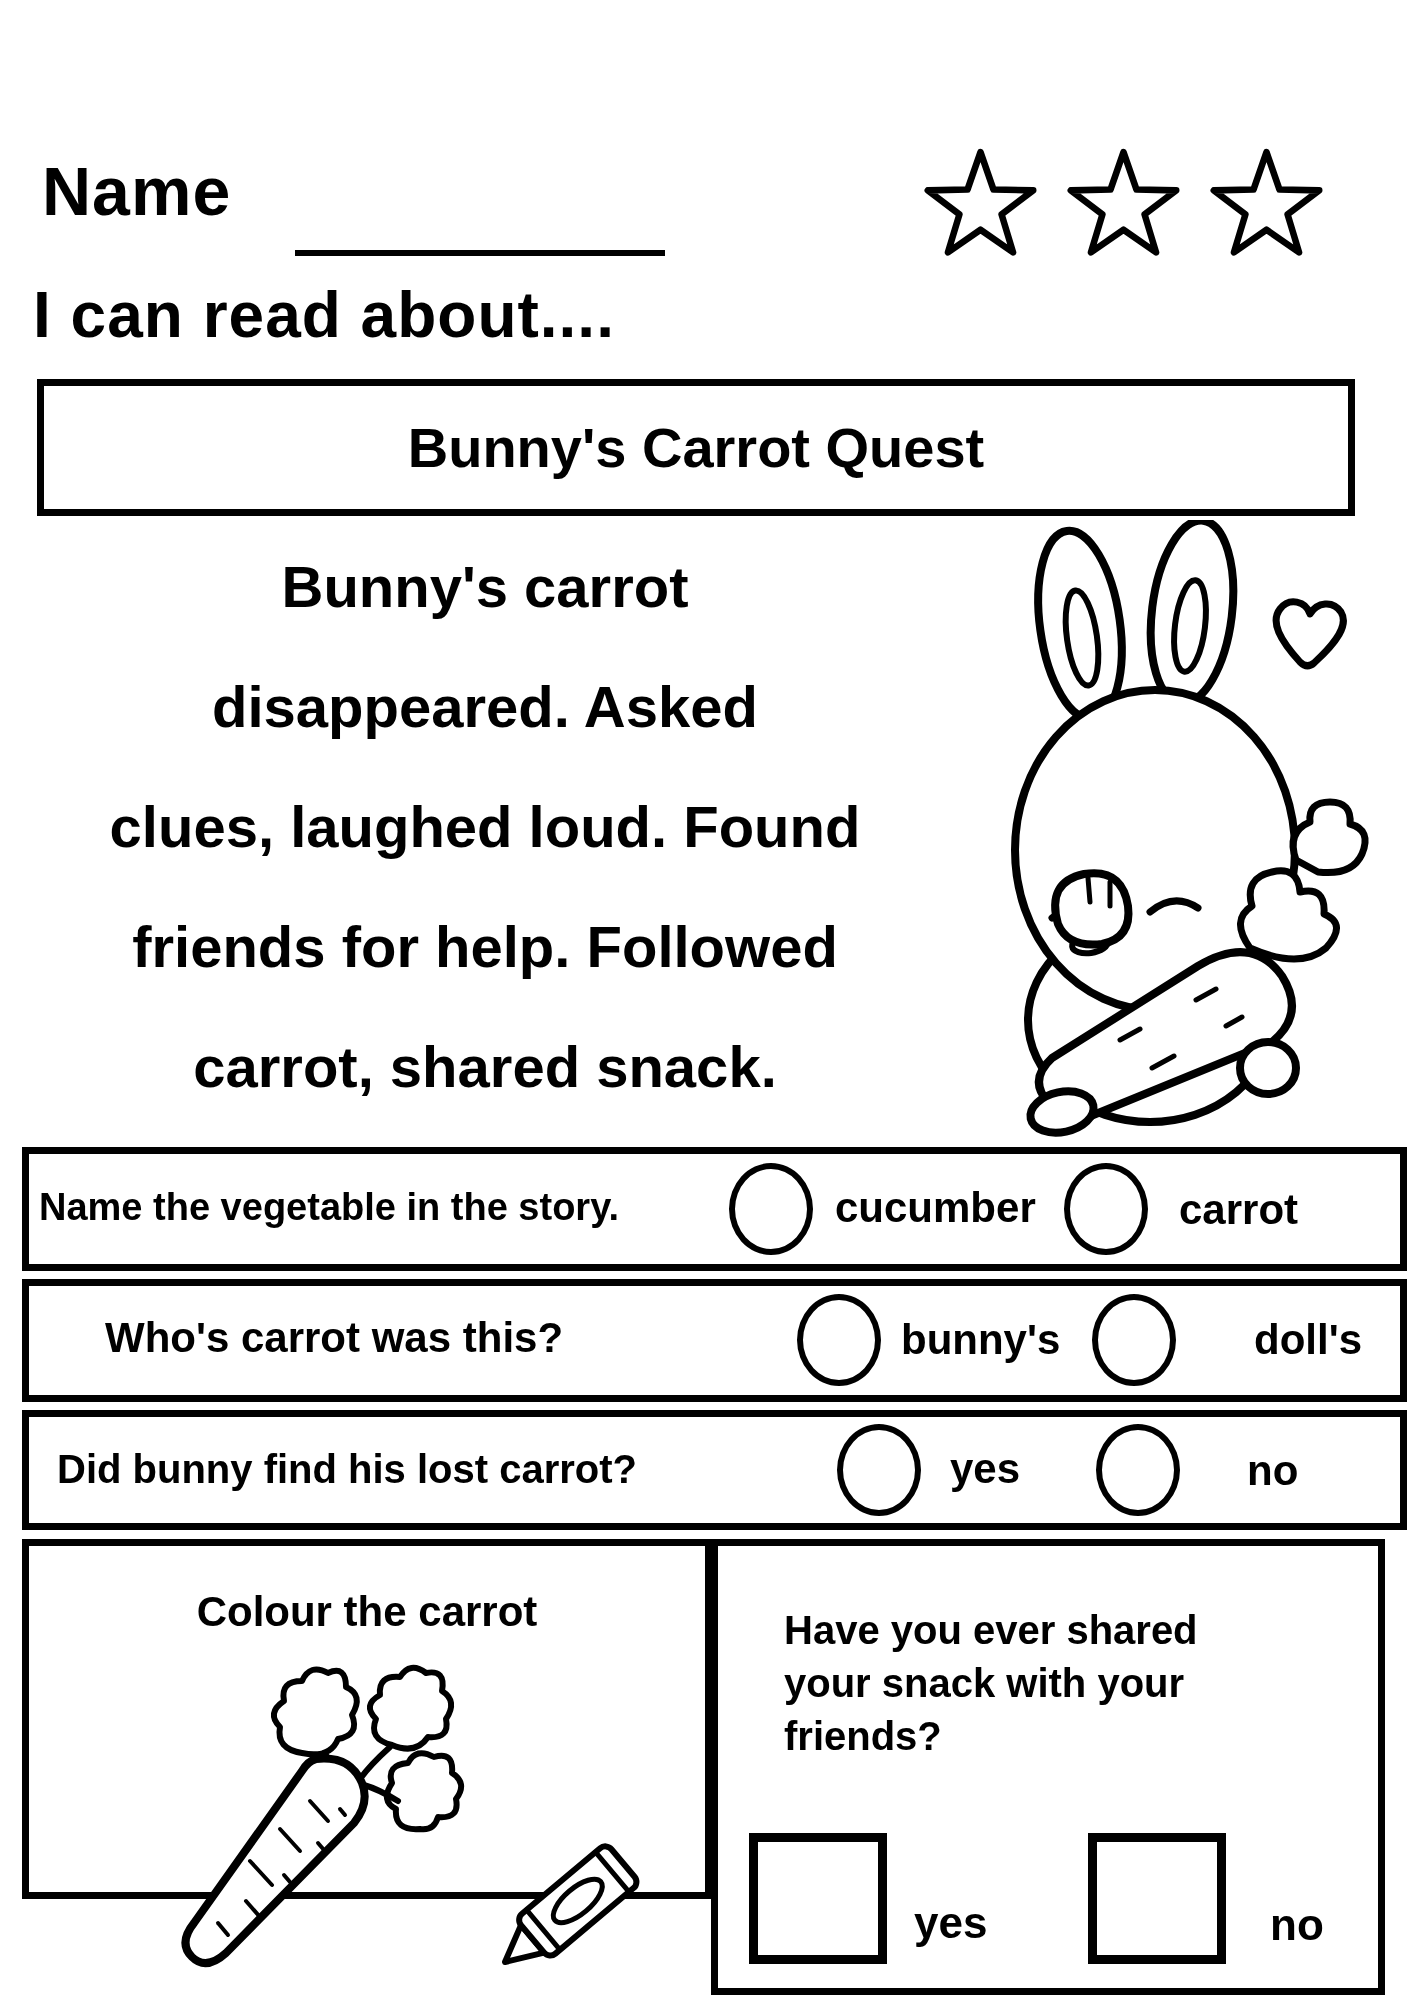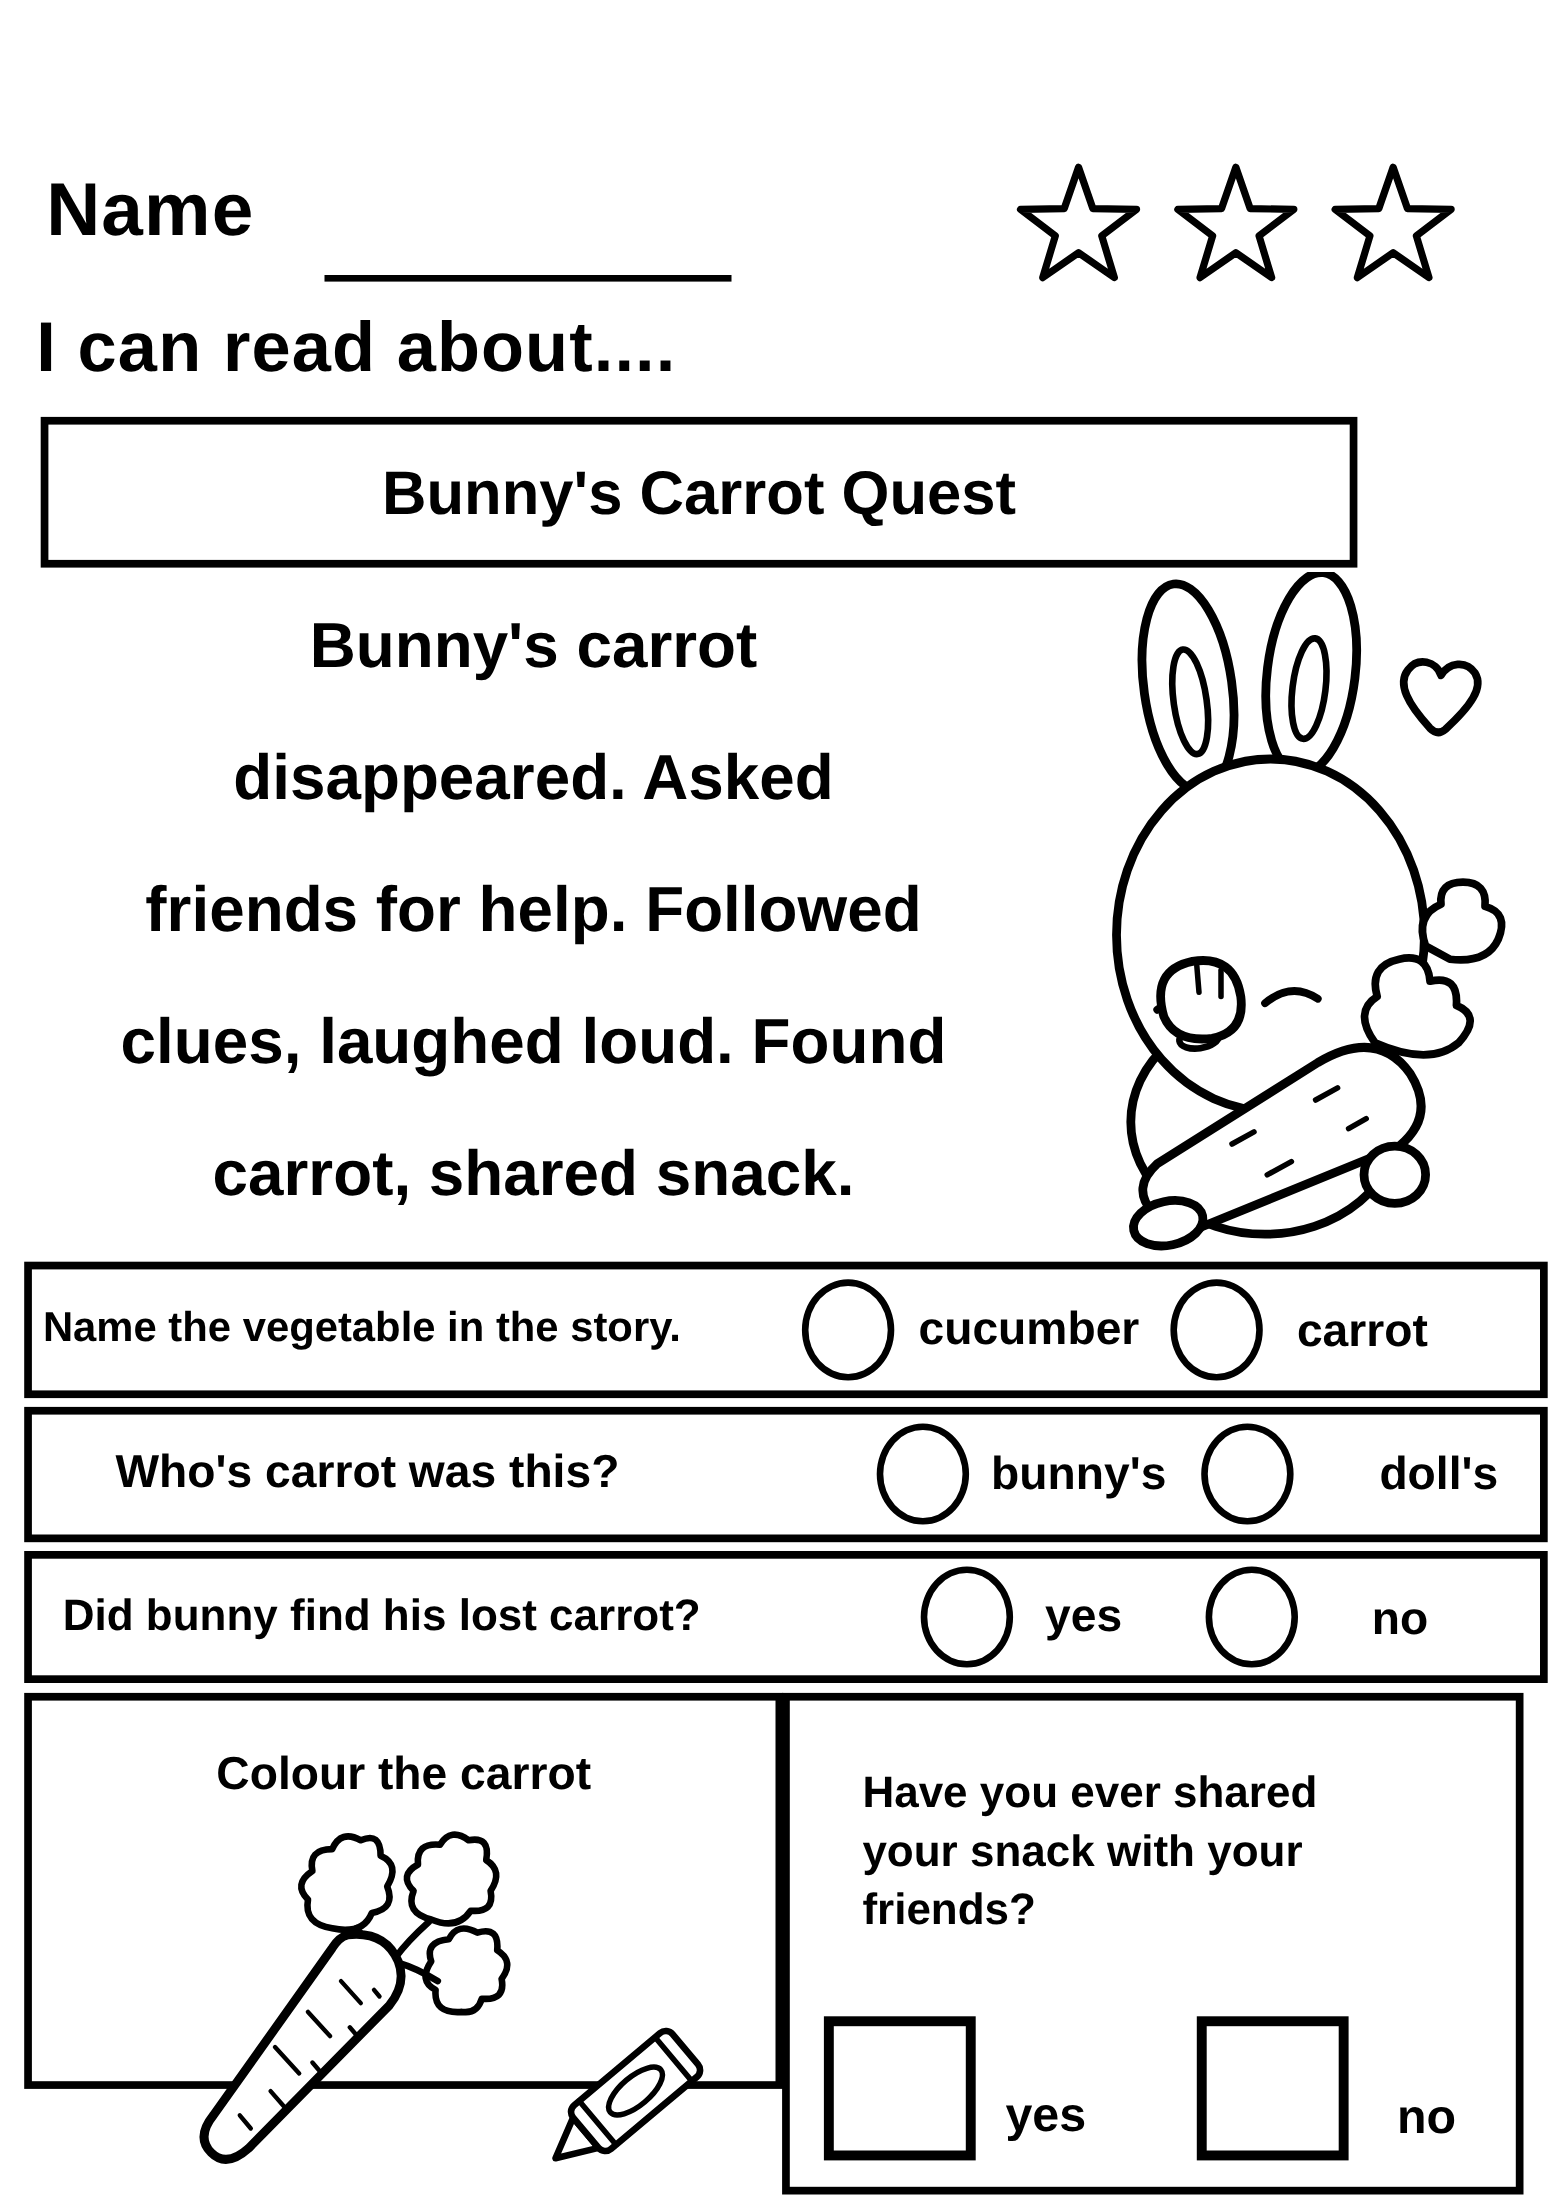--- a/index.html
+++ b/index.html
@@ -16,21 +16,21 @@
   
   .name-label{position:absolute;left:42px;top:152px;font-size:68px;letter-spacing:1px;}
   .name-line{position:absolute;left:295px;top:250px;width:370px;height:0;border-bottom:6px solid #000;}
   .star-caption{position:absolute;left:848px;top:24px;width:560px;text-align:center;font-size:31px;line-height:39px;}
   .star-row{position:absolute;left:918px;top:146px;display:flex;gap:18px;}
   .star-row svg{display:block;}
   
   .intro{position:absolute;left:33px;top:278px;font-size:64px;letter-spacing:1px;}
   
   .title-box{
-    position:absolute;left:37px;top:379px;width:1197px;height:137px;
+    position:absolute;left:37px;top:379px;width:1318px;height:137px;
     border:7px solid #000;box-sizing:border-box;
     display:flex;align-items:center;justify-content:center;
     font-size:56px;
   }
   
   .story-lines{position:absolute;left:25px;top:527px;width:920px;text-align:center;font-size:58px;}
   .story-lines .story-line{height:120px;line-height:120px;white-space:nowrap;}
   .bunny-art{position:absolute;left:1000px;top:520px;width:390px;height:620px;}
   
   .q-row{position:absolute;left:22px;width:1385px;border:7px solid #000;box-sizing:border-box;background:#fff;}
@@ -93,22 +93,22 @@
 
   <div class="intro">I can read about....</div>
 
   <div class="title-box">
     <span>Bunny's Carrot Quest</span>
   </div>
 
   <div class="story-lines">
     <div class="story-line">Bunny's carrot</div>
     <div class="story-line">disappeared. Asked</div>
+    <div class="story-line">clues, laughed loud. Found</div>
     <div class="story-line">friends for help. Followed</div>
-    <div class="story-line">clues, laughed loud. Found</div>
     <div class="story-line">carrot, shared snack.</div>
   </div>
 
   <div class="bunny-art">
     <svg width="390" height="620" viewBox="0 0 390 620" fill="none" stroke="#000" stroke-linecap="round" stroke-linejoin="round">
 
       <ellipse cx="80" cy="105" rx="40" ry="95" fill="#fff" stroke-width="8" transform="rotate(-8 80 105)"></ellipse>
       <ellipse cx="192" cy="92" rx="40" ry="92" fill="#fff" stroke-width="8" transform="rotate(7 192 92)"></ellipse>
       <ellipse cx="82" cy="118" rx="15" ry="48" fill="#fff" stroke-width="6" transform="rotate(-8 82 118)"></ellipse>
       <ellipse cx="190" cy="106" rx="15" ry="46" fill="#fff" stroke-width="6" transform="rotate(7 190 106)"></ellipse>

